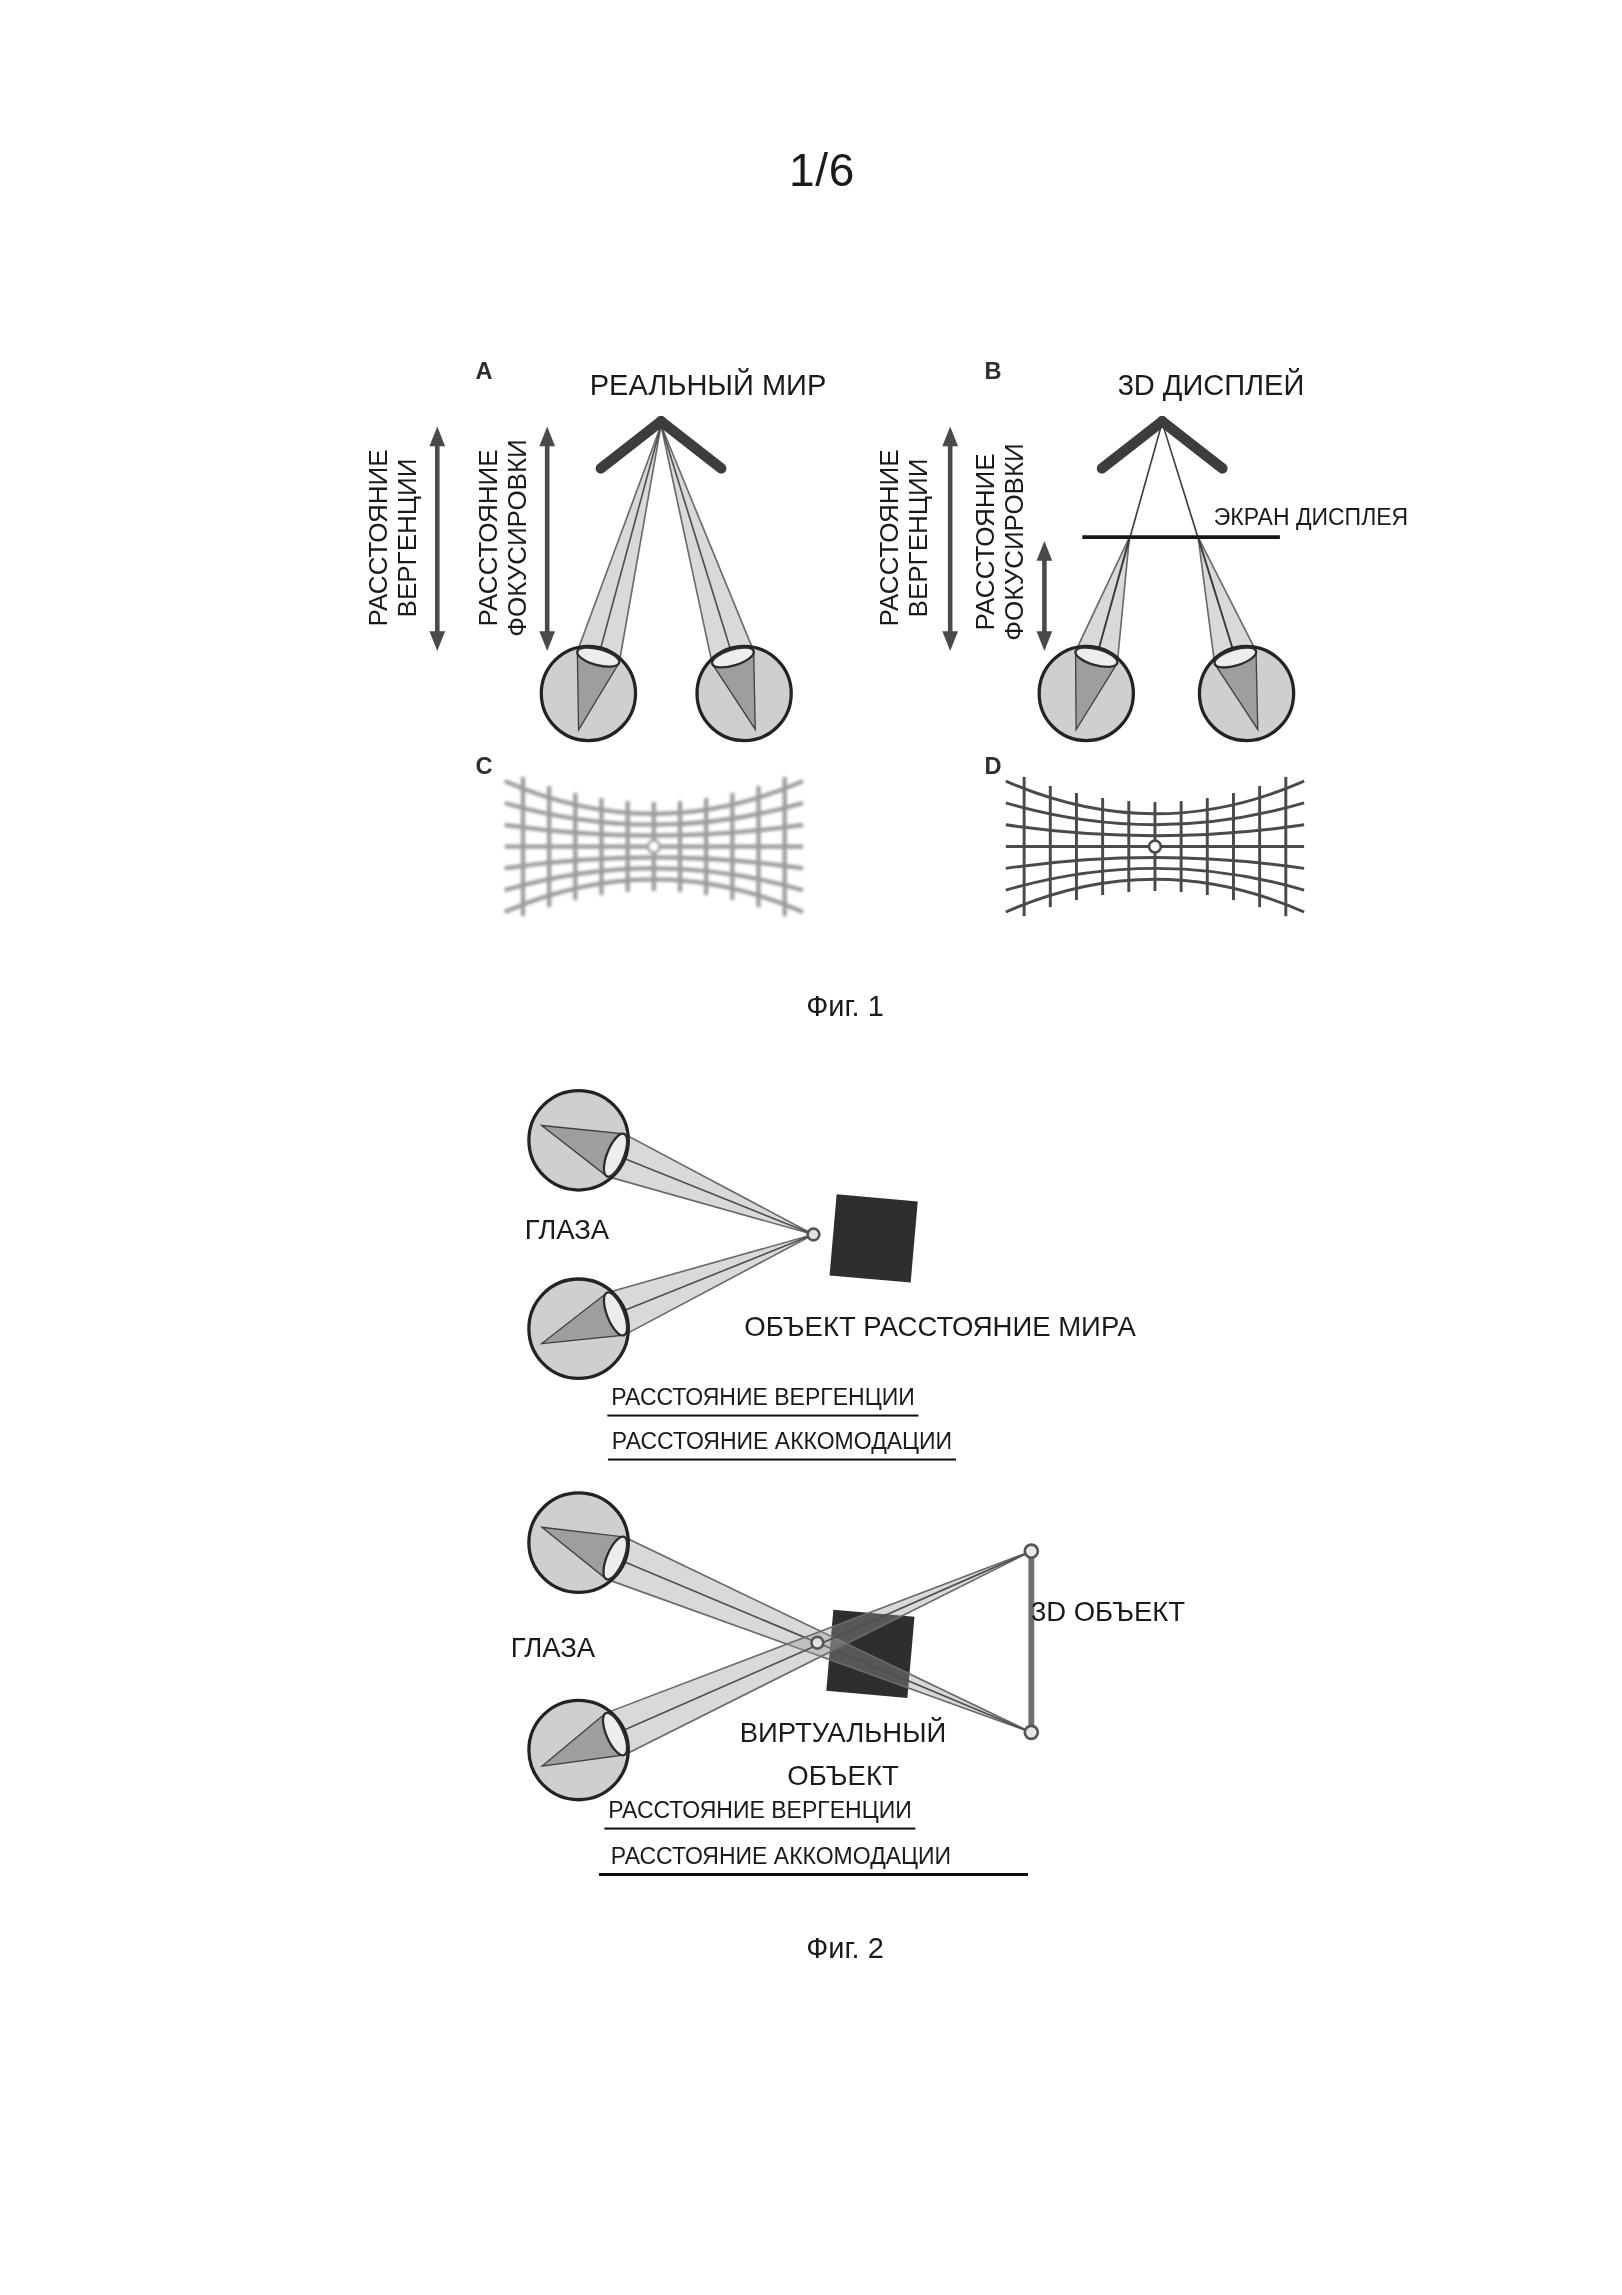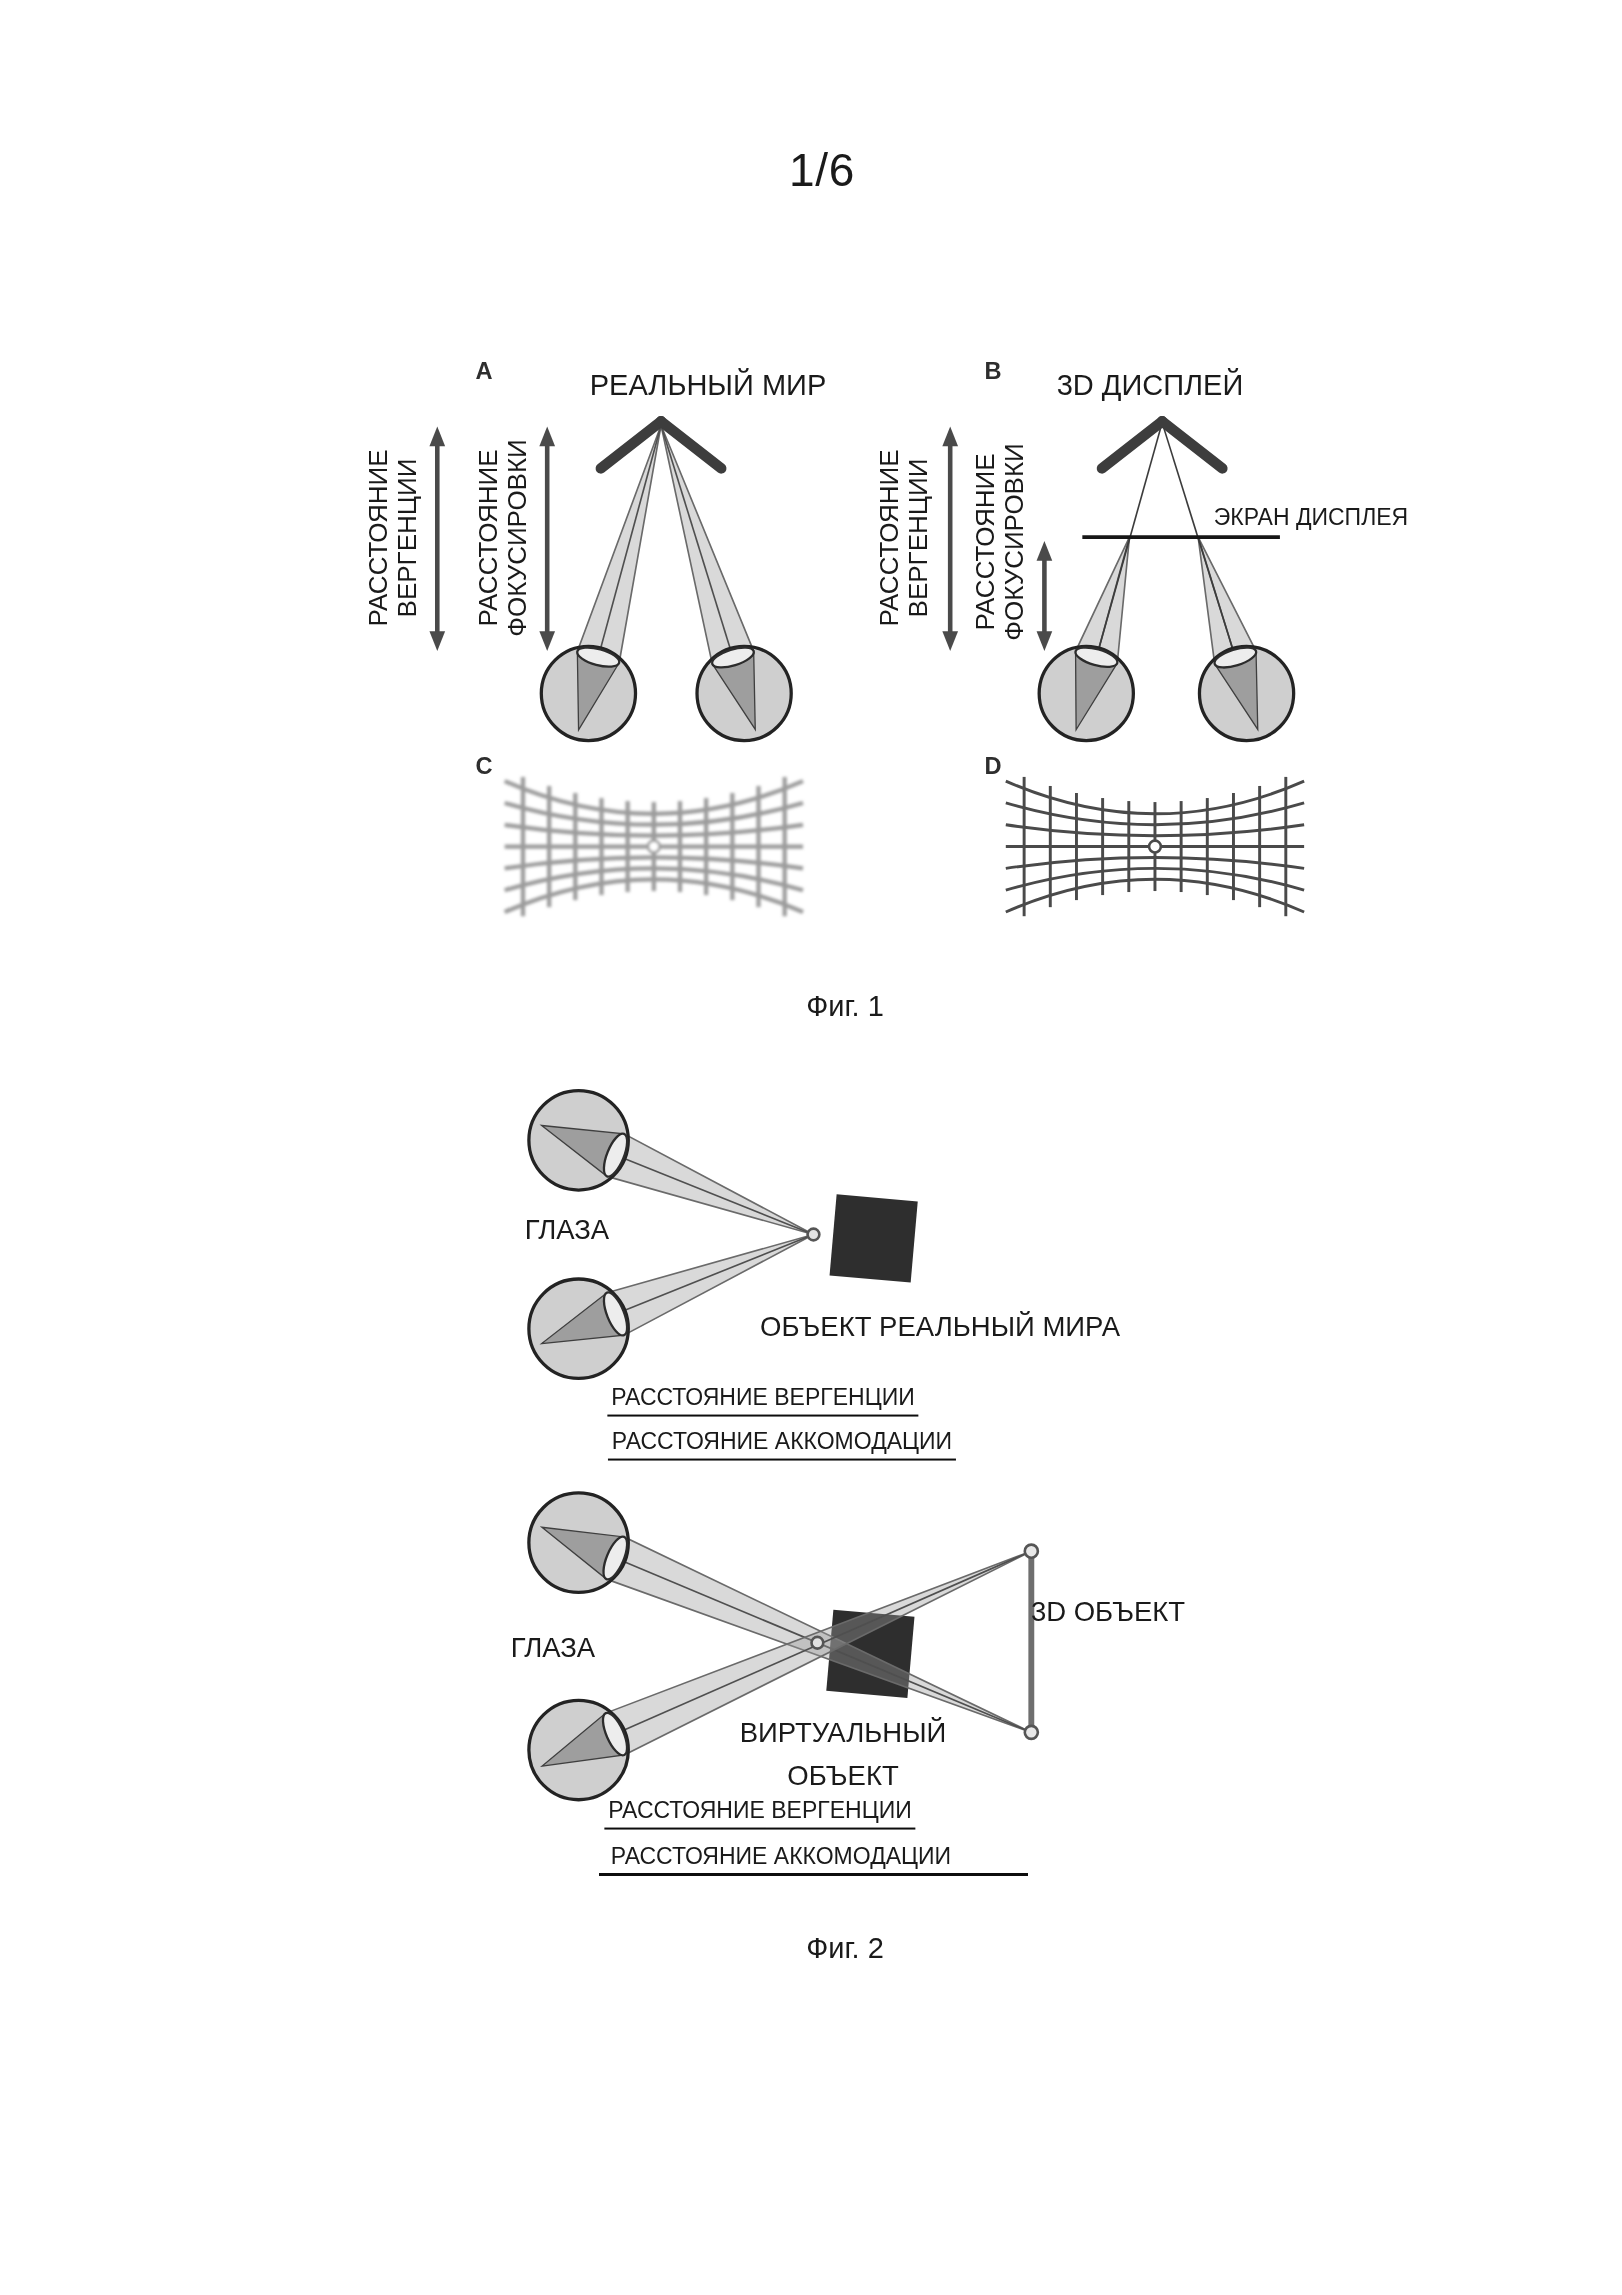--- a/index.html
+++ b/index.html
@@ -150,21 +150,21 @@
   </svg>
 
   <div class="lbl pagenum" style="left:822px;top:171px">1/6</div>
 
   <div class="lbl letter" style="left:484px;top:371px">A</div>
   <div class="lbl letter" style="left:993px;top:371px">B</div>
   <div class="lbl letter" style="left:484px;top:766px">C</div>
   <div class="lbl letter" style="left:993px;top:766px">D</div>
 
   <div class="lbl title" style="left:668px;top:385px">РЕАЛЬНЫЙ МИР</div>
-  <div class="lbl title" style="left:1110px;top:385px">3D ДИСПЛЕЙ</div>
+  <div class="lbl title" style="left:1171px;top:385px">3D ДИСПЛЕЙ</div>
 
   <div class="vlabel" style="left:393px;top:538px">
     <span>РАССТОЯНИЕ</span>
     <span>ВЕРГЕНЦИИ</span>
   </div>
   <div class="vlabel" style="left:503px;top:538px">
     <span>РАССТОЯНИЕ</span>
     <span>ФОКУСИРОВКИ</span>
   </div>
   <div class="vlabel" style="left:904px;top:538px">
@@ -174,21 +174,21 @@
   <div class="vlabel" style="left:1000px;top:542px">
     <span>РАССТОЯНИЕ</span>
     <span>ФОКУСИРОВКИ</span>
   </div>
 
   <div class="lbl small" style="left:1311px;top:518px">ЭКРАН ДИСПЛЕЯ</div>
 
   <div class="lbl caption" style="left:845px;top:1006px">Фиг. 1</div>
 
   <div class="lbl" style="left:567px;top:1229px">ГЛАЗА</div>
-  <div class="lbl" style="left:940px;top:1326px">ОБЪЕКТ РЕАЛЬНЫЙ МИРА</div>
+  <div class="lbl" style="left:940px;top:1326px">ОБЪЕКТ РАССТОЯНИЕ МИРА</div>
   <div class="lbl small ul" style="left:763px;top:1400px">РАССТОЯНИЕ ВЕРГЕНЦИИ</div>
   <div class="lbl small ul" style="left:782px;top:1444px">РАССТОЯНИЕ АККОМОДАЦИИ</div>
 
   <div class="lbl" style="left:553px;top:1647px">ГЛАЗА</div>
   <div class="lbl" style="left:1108px;top:1611px">3D ОБЪЕКТ</div>
   <div class="lbl twoline" style="left:843px;top:1755px">
     <span>ВИРТУАЛЬНЫЙ</span>
     <span>ОБЪЕКТ</span>
   </div>
   <div class="lbl small ul" style="left:760px;top:1813px">РАССТОЯНИЕ ВЕРГЕНЦИИ</div>

